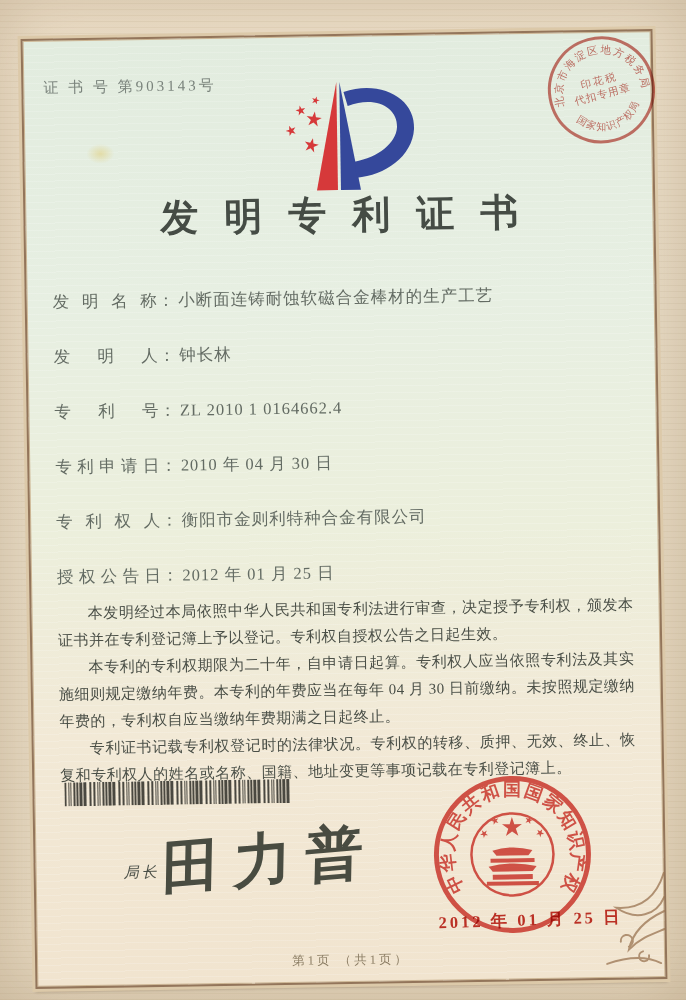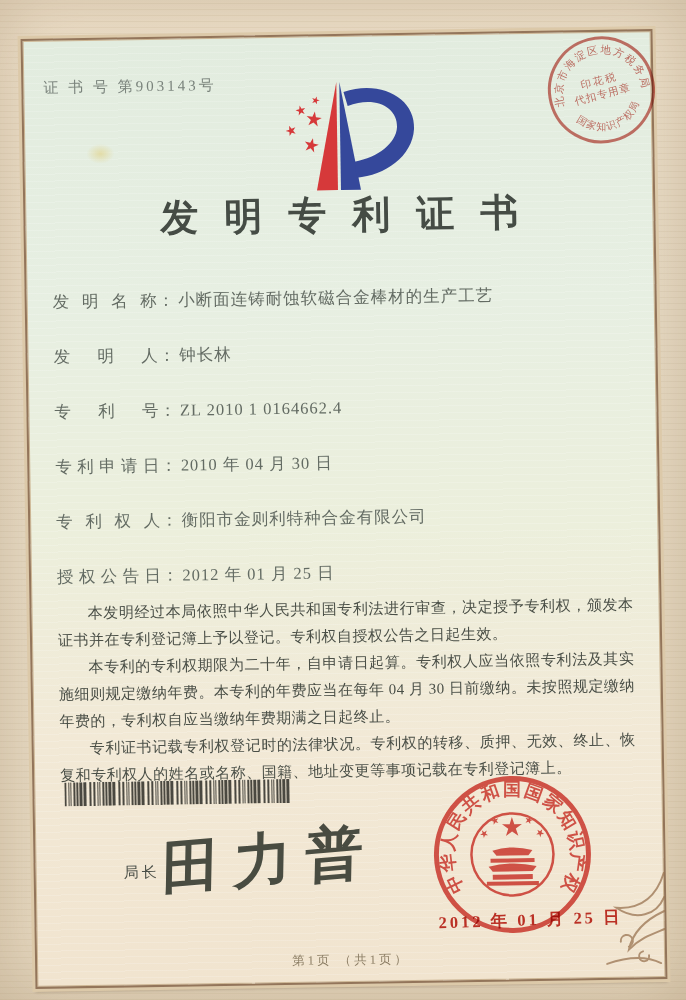--- a/index.html
+++ b/index.html
@@ -35,21 +35,21 @@
     font-size:38px;font-weight:600;color:#454c45;letter-spacing:26px;text-indent:26px;}
   .fields{position:absolute;left:26px;right:26px;top:250px;}
   .frow{margin-bottom:32px;line-height:23px;font-size:16.5px;color:#636b63;white-space:nowrap;}
   .flabel{display:inline-block;width:104px;text-align:justify;text-align-last:justify;
     -moz-text-align-last:justify;vertical-align:top;}
   .fcolon{margin:0 4px 0 1px;}
   .fvalue{letter-spacing:1px;}
   .paras{position:absolute;left:26px;right:26px;top:560px;color:#4a4f47;}
   .paras p{margin:0;font-size:15px;line-height:27px;text-align:justify;text-indent:2em;letter-spacing:.5px;}
   .barcode{position:absolute;left:30px;top:742px;width:232px;height:24px;opacity:.82;}
-  .sig-title{position:absolute;left:88px;top:824px;font-size:15px;letter-spacing:3px;color:#4a4f48;}
+  .sig-title{position:absolute;left:88px;top:824px;font-size:15px;letter-spacing:3px;color:#4a4f48;font-style:italic;}
   .sig-name{position:absolute;left:126px;top:784px;font-size:58px;font-weight:600;color:#32372e;
     letter-spacing:14px;transform:rotate(-4deg) skewX(-6deg);opacity:.88;}
   .seal{position:absolute;left:377px;top:721px;width:200px;height:200px;
     opacity:.88;mix-blend-mode:multiply;}
   .seal text{font-family:"Liberation Serif",serif;font-weight:bold;fill:#d5423b;}
   .seal-date{position:absolute;left:402px;top:876px;width:200px;font-size:16.5px;font-weight:bold;
     color:#c5352c;letter-spacing:3px;transform:rotate(-1deg);mix-blend-mode:multiply;}
   .footer{position:absolute;left:0;right:0;top:916px;text-align:center;
     font-size:12.5px;color:#8b7d64;letter-spacing:3px;}
   .flourish{position:absolute;left:554px;top:840px;width:76px;height:96px;opacity:.75;}

